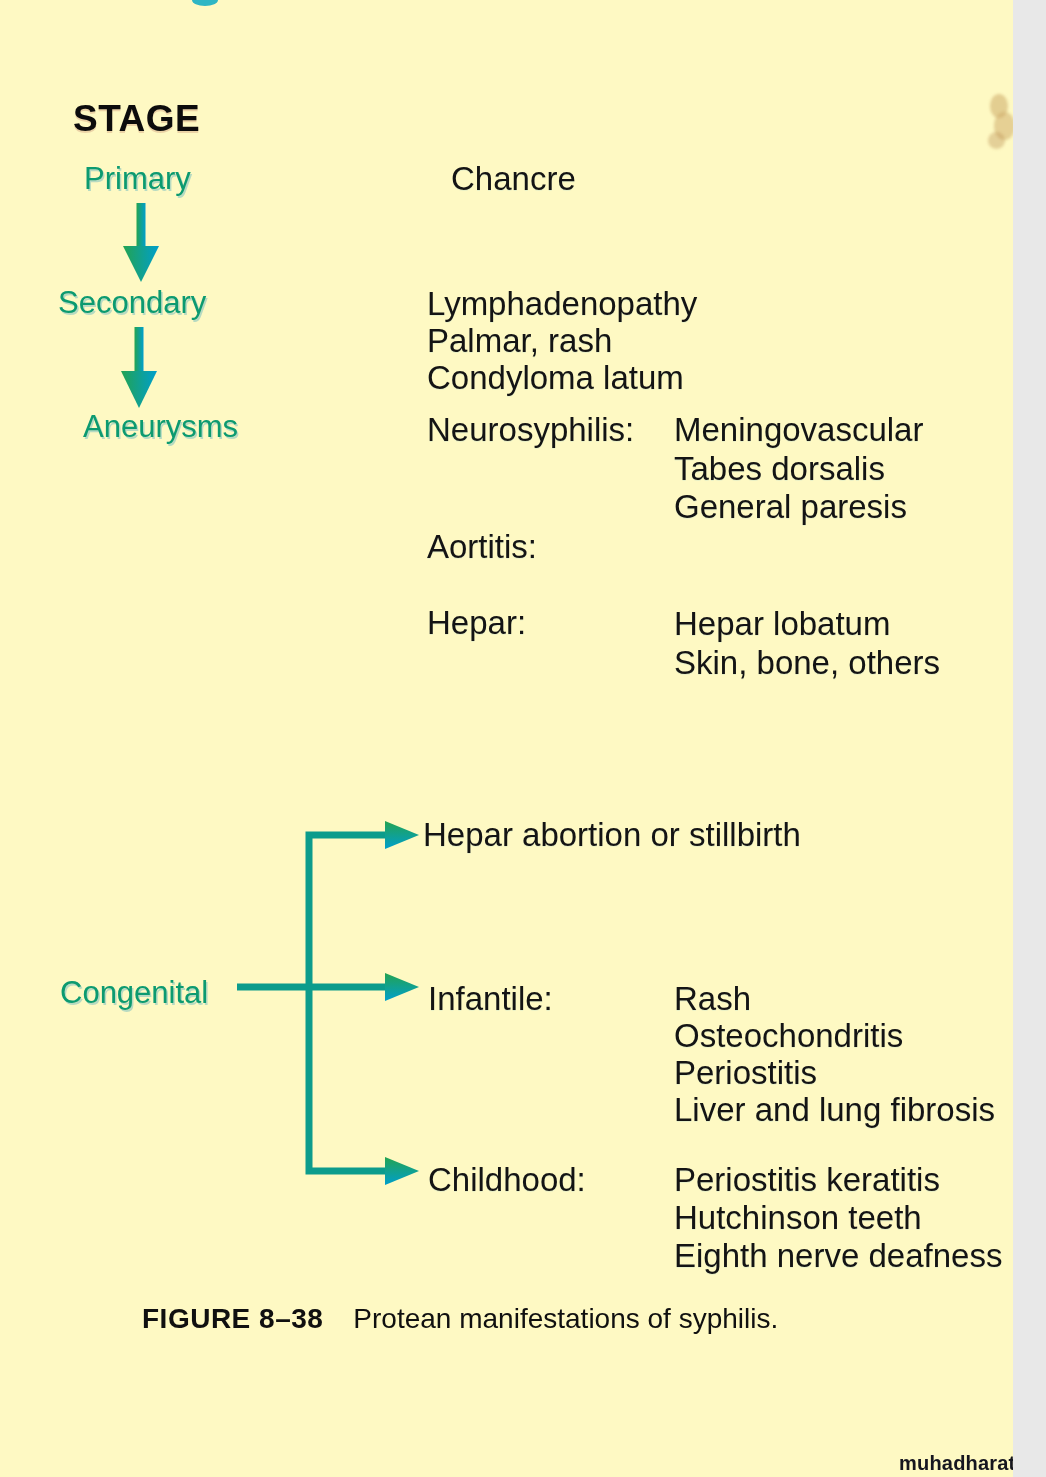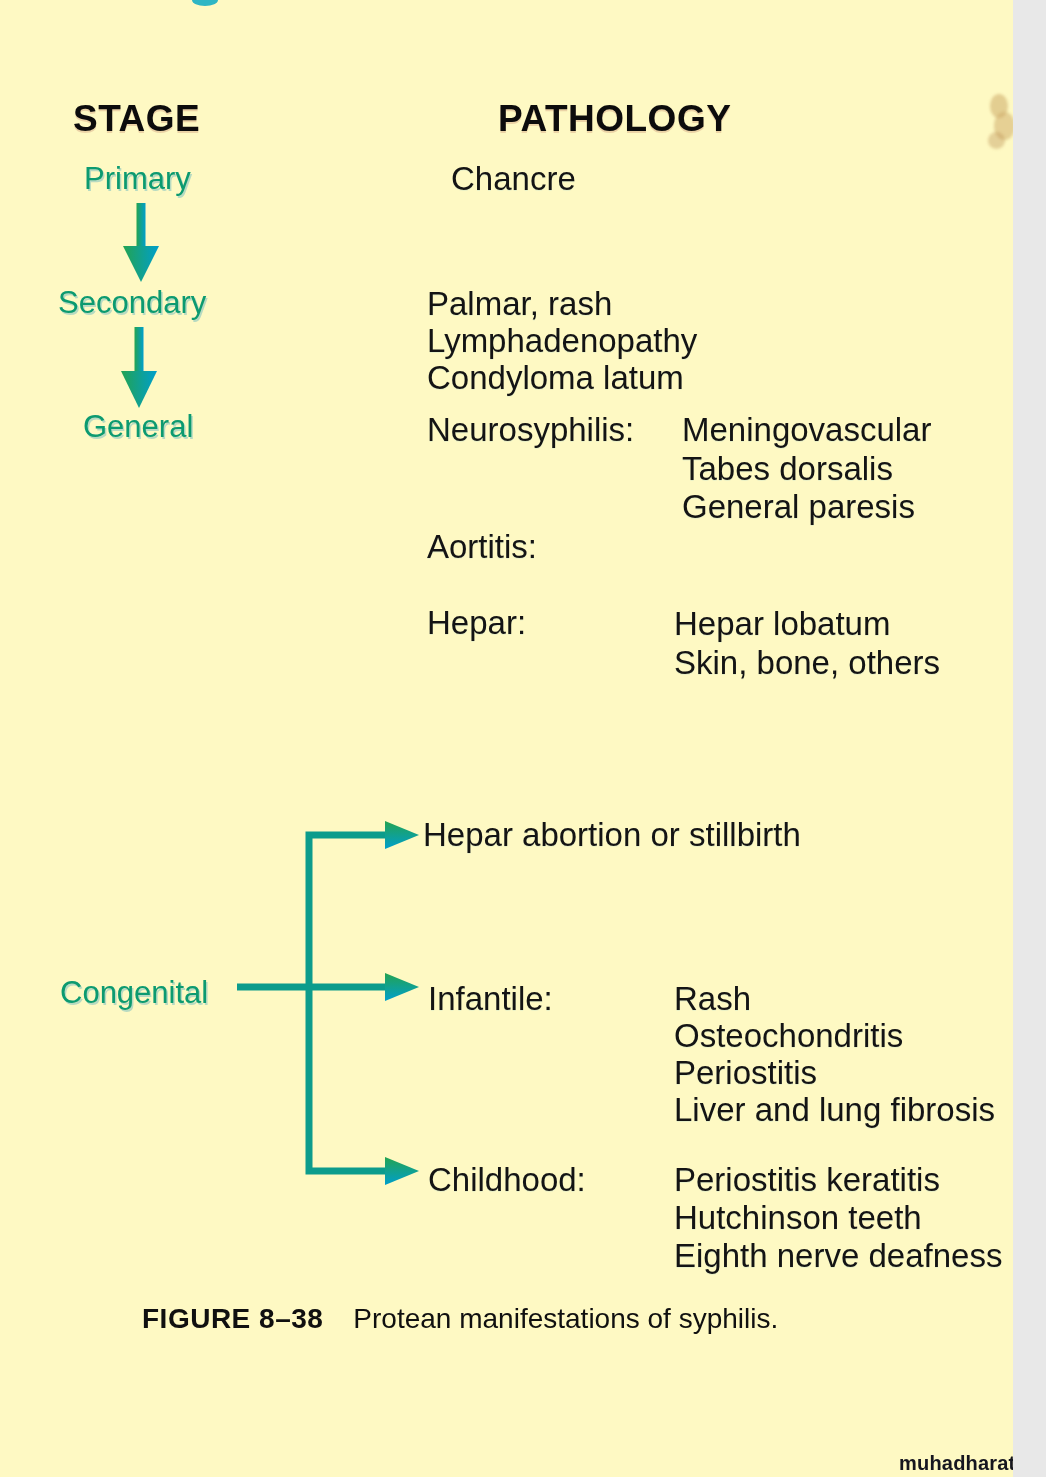--- a/index.html
+++ b/index.html
@@ -73,39 +73,38 @@
       <polygon points="385,1157 419,1171 385,1185" fill="url(#gh)"></polygon>
     </g>
   </svg>
 
   <div class="corner-mark"></div>
   <div class="smudge" style="left:990px;top:94px;width:18px;height:24px;background:rgba(196,152,84,0.45);"></div>
   <div class="smudge" style="left:994px;top:112px;width:21px;height:28px;background:rgba(206,168,102,0.5);"></div>
   <div class="smudge" style="left:988px;top:132px;width:17px;height:17px;background:rgba(190,148,88,0.4);"></div>
 
   <div class="abs hdr" style="left:73px;top:98px;">STAGE</div>
-  <div class="abs hdr" style="left:498px;top:98px;">PATHOLOGY</div>
 
   <div class="abs stage" style="left:84px;top:161px;">Primary</div>
   <div class="abs stage" style="left:58px;top:285px;">Secondary</div>
-  <div class="abs stage" style="left:83px;top:409px;">General</div>
+  <div class="abs stage" style="left:83px;top:409px;">Aneurysms</div>
 
   <div class="abs body-txt" style="left:427px;top:160px;margin-left:24px;">Chancre</div>
 
   <div class="abs body-txt lines" style="left:427px;top:285px;line-height:37px;">
+    <span>Lymphadenopathy</span>
     <span>Palmar, rash</span>
-    <span>Lymphadenopathy</span>
     <span>Condyloma latum</span>
   </div>
 
   <div class="abs body-txt" style="left:427px;top:411px;">Neurosyphilis:</div>
   <div class="abs body-txt" style="left:427px;top:528px;">Aortitis:</div>
   <div class="abs body-txt" style="left:427px;top:604px;">Hepar:</div>
 
-  <div class="abs body-txt lines" style="left:674px;top:411px;line-height:38.5px;margin-left:8px;">
+  <div class="abs body-txt lines" style="left:674px;top:411px;line-height:38.5px;">
     <span>Meningovascular</span>
     <span>Tabes dorsalis</span>
     <span>General paresis</span>
   </div>
   <div class="abs body-txt lines" style="left:674px;top:604px;line-height:39px;">
     <span>Hepar lobatum</span>
     <span>Skin, bone, others</span>
   </div>
 
   <div class="abs stage" style="left:60px;top:975px;">Congenital</div>

